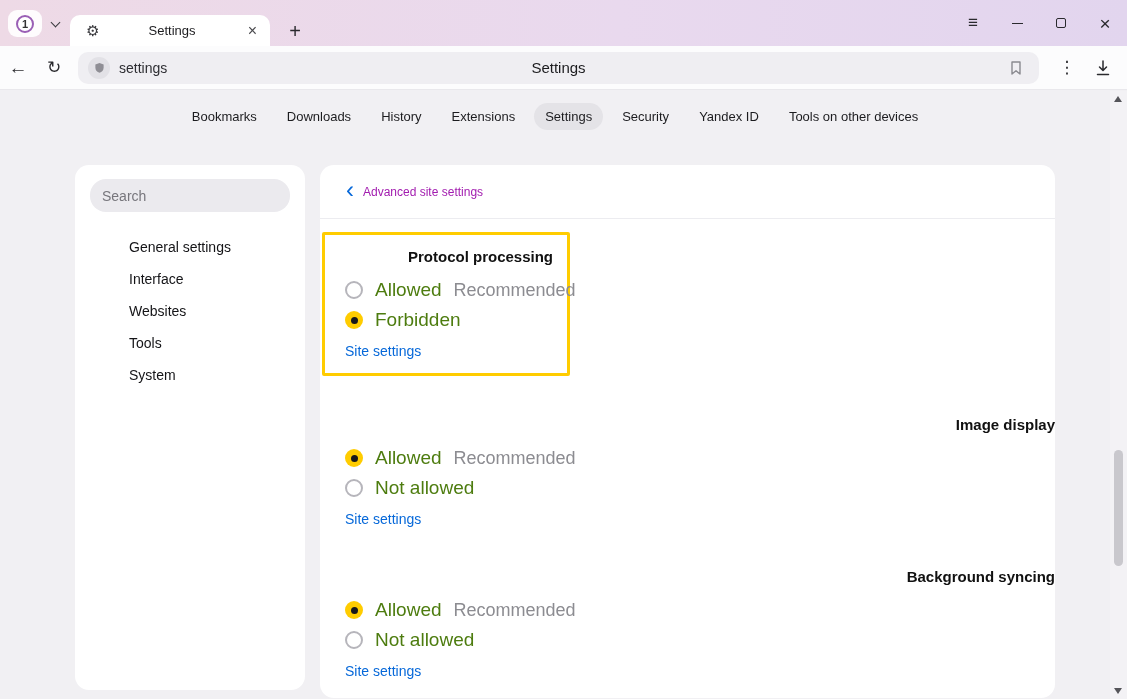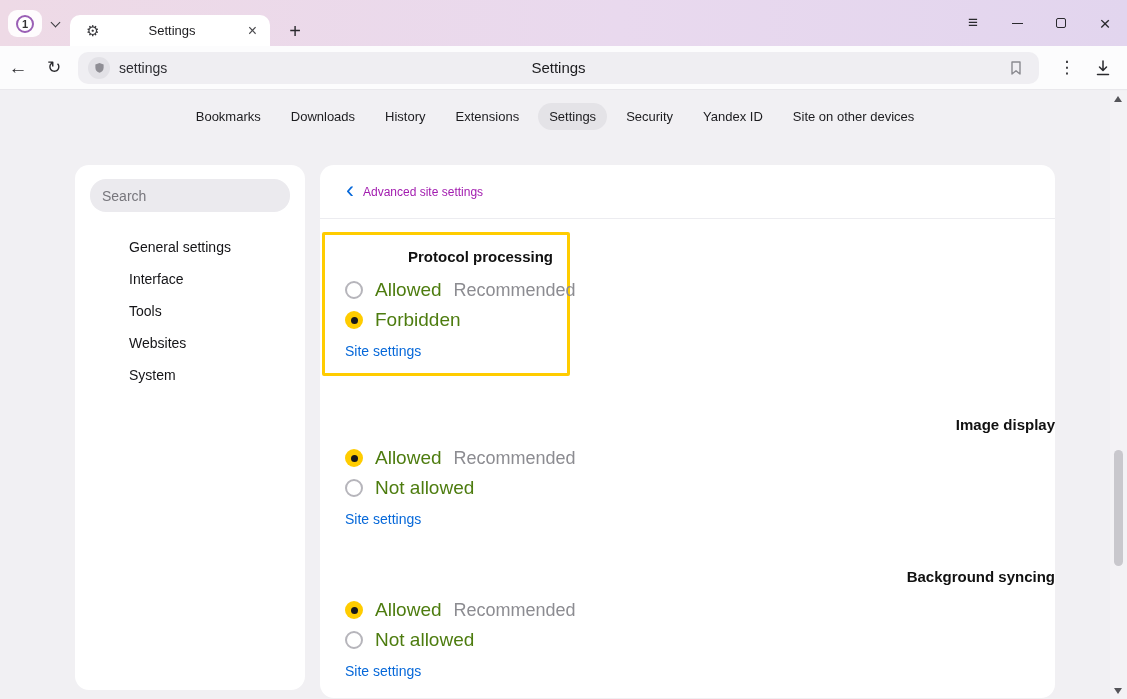--- a/index.html
+++ b/index.html
@@ -159,30 +159,30 @@
 <div class="content">
 
   <div class="nav">
     <span class="nav-item">Bookmarks</span>
     <span class="nav-item">Downloads</span>
     <span class="nav-item">History</span>
     <span class="nav-item">Extensions</span>
     <span class="nav-item active">Settings</span>
     <span class="nav-item">Security</span>
     <span class="nav-item">Yandex ID</span>
-    <span class="nav-item">Site on other devices</span>
+    <span class="nav-item">Tools on other devices</span>
   </div>
 
   <aside class="sidebar-card">
     <input class="search-input" type="text" placeholder="Search" style="">
     <ul class="sidebar-list">
       <li class="sidebar-item">General settings</li>
       <li class="sidebar-item">Interface</li>
+      <li class="sidebar-item">Websites</li>
       <li class="sidebar-item">Tools</li>
-      <li class="sidebar-item">Websites</li>
       <li class="sidebar-item">System</li>
     </ul>
   </aside>
 
   <section class="main-card">
     <div class="card-header">
       <span class="back-chev">‹</span>
       <span class="header-title">Advanced site settings</span>
     </div>
 

